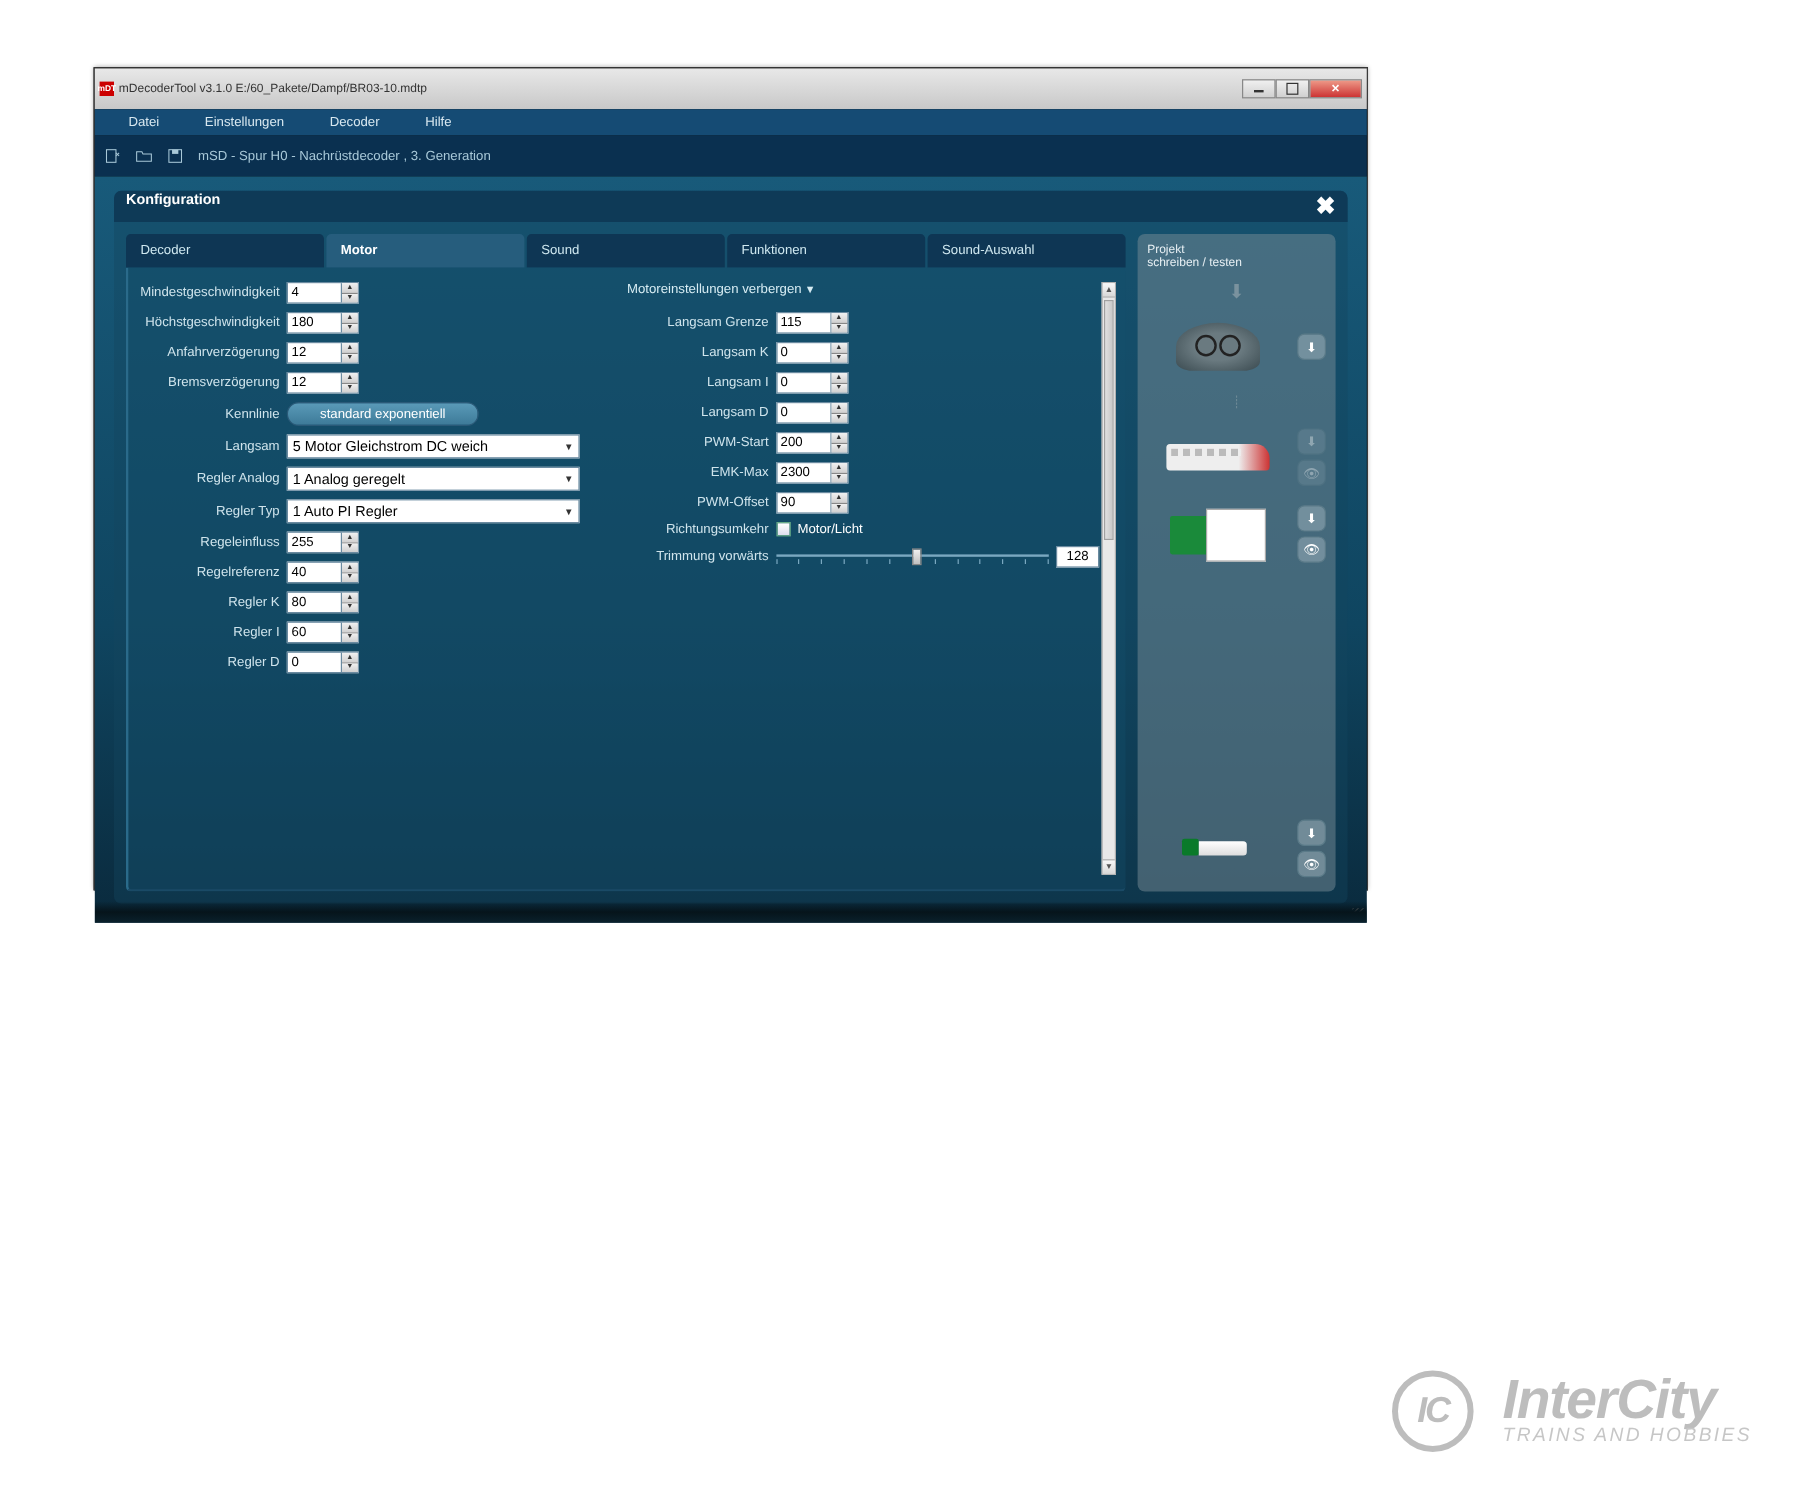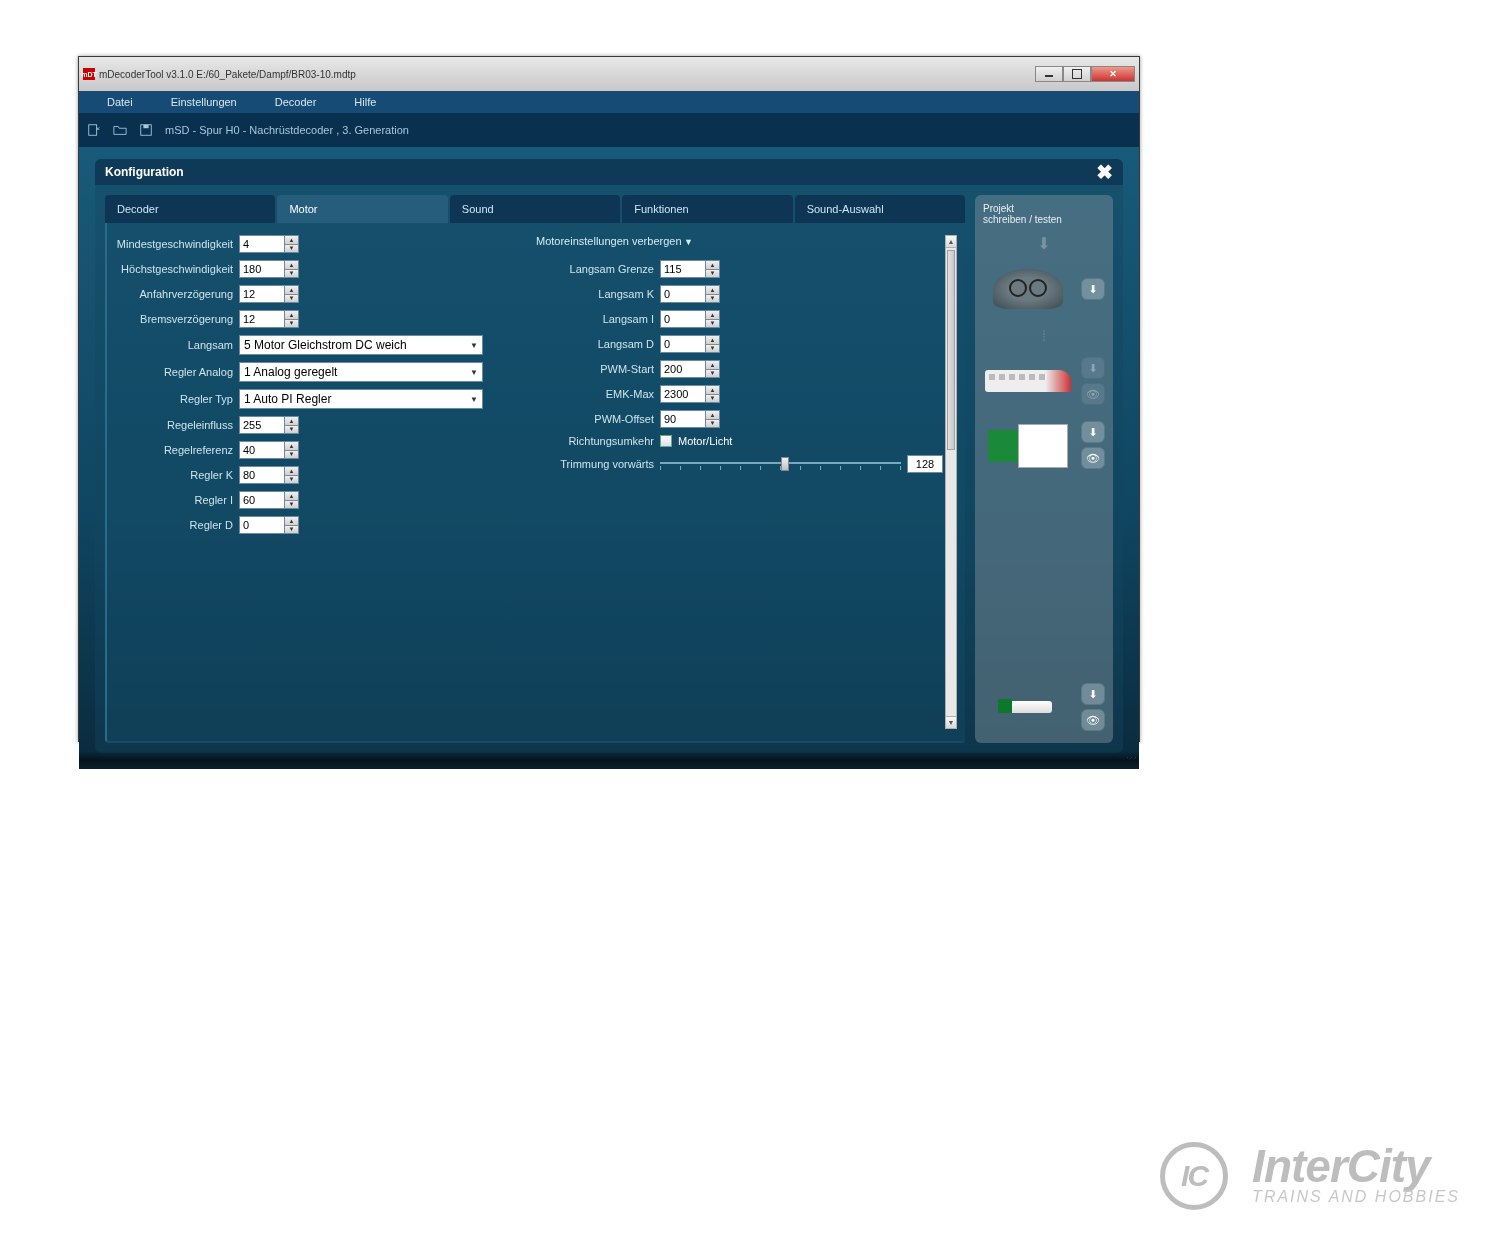--- a/index.html
+++ b/index.html
@@ -16,27 +16,27 @@
 .tb-btn.close::before { content: "✕"; font-weight: bold; }
 .menubar { height: 22px; background: #154b74; display: flex; align-items: center; padding: 0 8px; gap: 18px; font-size: 11px; color: #d8e8f0; }
 .menubar span { cursor: default; padding-left: 20px; }
 .toolbar { height: 34px; background: #0a3050; display: flex; align-items: center; padding: 0 8px; gap: 12px; font-size: 11px; color: #a8c8d8; }
 .tbicon { width: 14px; height: 14px; display: inline-block; }
 .tbicon svg { width: 100%; height: 100%; }
 .mainbg { position: relative; width: 100%; height: calc(100% - 62px); background: linear-gradient(180deg,#185a7a 0%,#0f4560 60%,#0a2a3d 100%); overflow: hidden; }
 .mainbg::after { content:""; position:absolute; left:0; right:0; bottom:0; height:18px; background:linear-gradient(180deg,transparent,#06141b,#0a212c); }
 .resize-grip { position:absolute; right:2px; bottom:2px; width:10px; height:10px; background:repeating-linear-gradient(135deg,#999,#999 1px,transparent 1px,transparent 3px); }
 .panel { position: absolute; left: 16px; top: 12px; right: 16px; bottom: 16px; background: rgba(20,70,95,0.4); border-radius: 6px; }
-.panel-header { height: 26px; background: #0e3a57; border-radius: 6px 6px 0 0; display: flex; align-items: center; justify-content: space-between; padding: 0 10px; color: #fff; font-size: 12px; font-weight: bold; }
+.panel-header { height: 26px; background: #0e3a57; border-radius: 6px 6px 0 0; display: flex; align-items: flex-start; justify-content: space-between; padding: 0 10px; color: #fff; font-size: 12px; font-weight: bold; }
 .close-x { color: #fff; font-size: 20px; font-weight: bold; cursor: default; }
 .panel-body { display: flex; padding: 10px; gap: 10px; height: calc(100% - 26px); }
 .left-area { flex: 1; display: flex; flex-direction: column; }
 .tabs { display: flex; gap: 2px; height: 28px; }
 .tab { flex: 1; background: #0e3654; color: #cfe8f0; font-size: 11px; display: flex; align-items: center; padding: 0 12px; border-radius: 4px 4px 0 0; }
-.tab.active { background: #265d7d; color: #fff; font-weight: normal; }
+.tab.active { background: #265d7d; color: #fff; font-weight: bold; }
 .tab-content { flex: 1; background: rgba(20,80,110,0.35); border-radius: 0 4px 4px 4px; padding: 12px 8px 12px 0; display: flex; gap: 6px; border-left: 2px solid #2a6a8a; border-bottom: 2px solid #1a4a66; }
 .form-col { flex: 1; display: flex; flex-direction: column; gap: 7px; padding-left: 8px; }
 .hide-link { text-align: left; color: #d6ecf3; font-size: 11px; padding: 0 18px 6px 0; }
 .hide-link::after { content: " ▼"; font-size: 9px; }
 .form-row { display: flex; align-items: center; gap: 6px; }
 .form-label { width: 118px; text-align: right; color: #cfe4ec; font-size: 11px; }
 .spin-input { display: flex; width: 60px; height: 18px; background: #fff; border: 1px solid #6a8aa0; }
 .spin-input .val { flex: 1; font-size: 11px; padding: 0 3px; color: #000; display: flex; align-items: center; }
 .spin-input .arrows { width: 14px; display: flex; flex-direction: column; border-left: 1px solid #6a8aa0; }
 .spin-input .arrows div { flex: 1; display: flex; align-items: center; justify-content: center; font-size: 6px; color: #333; background: linear-gradient(#f0f0f0,#d0d0d0); }
@@ -51,21 +51,21 @@
 .slider-track { position: absolute; left: 0; right: 0; top: 8px; height: 2px; background: #7aa8c0; }
 .slider-ticks { position: absolute; left: 0; right: 0; top: 12px; height: 4px; display: flex; justify-content: space-between; }
 .slider-ticks span { width: 1px; height: 4px; background: #7aa8c0; }
 .slider-thumb { position: absolute; top: 3px; width: 8px; height: 14px; background: linear-gradient(#f0f0f0,#c0c0c0); border: 1px solid #888; left: 50%; }
 .slider-val { width: 36px; height: 18px; background: #fff; border: 1px solid #6a8aa0; font-size: 11px; display: flex; align-items: center; justify-content: center; color: #000; }
 .right-scrollbox { position: relative; padding-right: 14px; }
 .scrollbar-v { position: absolute; right: 0; top: 0; bottom: 0; width: 12px; background: #e8e8e8; border: 1px solid #b0b0b0; }
 .scrollbar-v .sb-btn { height: 12px; background: linear-gradient(#f8f8f8,#d8d8d8); border-bottom: 1px solid #b0b0b0; display: flex; align-items: center; justify-content: center; font-size: 7px; color: #555; }
 .scrollbar-v .sb-btn.bot { border-bottom: none; border-top: 1px solid #b0b0b0; position: absolute; bottom: 0; left: 0; right: 0; }
 .scrollbar-v .sb-thumb { position: absolute; left: 1px; right: 1px; top: 14px; height: 200px; background: linear-gradient(90deg,#e0e0e0,#c8c8c8); border: 1px solid #a0a0a0; }
-.sidebar { width: 138px; background: rgba(120,140,150,0.5); border-radius: 6px; padding: 8px; display: flex; flex-direction: column; gap: 8px; color: #e8f0f4; font-size: 10px; }
+.sidebar { width: 165px; background: rgba(120,140,150,0.5); border-radius: 6px; padding: 8px; display: flex; flex-direction: column; gap: 8px; color: #e8f0f4; font-size: 10px; }
 .side-row { display: flex; align-items: center; gap: 8px; height: 56px; }
 .side-row.short { height: 20px; justify-content: center; opacity: 0.5; }
 .side-device { flex: 1; height: 52px; display: flex; align-items: center; justify-content: center; }
 .side-btns { display: flex; flex-direction: column; gap: 4px; }
 .side-btn { width: 24px; height: 22px; background: rgba(160,180,190,0.5); border: 1px solid #5a7a88; border-radius: 6px; display: flex; align-items: center; justify-content: center; color: #fff; font-size: 11px; }
 .side-btn.dim { opacity: 0.4; }
 .side-arrow { color: #aeb8bc; font-size: 16px; }
 .watermark { position: absolute; right: 40px; bottom: 40px; display: flex; align-items: center; gap: 24px; opacity: 0.55; }
 .wm-icon { width: 68px; height: 68px; border: 5px solid #888; border-radius: 50%; display: flex; align-items: center; justify-content: center; }
 .wm-ic { font-size: 30px; font-weight: 900; color: #888; font-style: italic; letter-spacing: -2px; }
@@ -173,20 +173,24 @@
                 <div class="form-label">Bremsverzögerung</div>
                 <div class="spin-input">
                     <div class="val">12</div>
                     <div class="arrows">
                       <div>▲</div>
                       <div>▼</div>
                     </div>
                   </div>
               </div>
               <div class="form-row">
+                <div class="form-label">Kennlinie</div>
+                <div class="btn-toggle">standard exponentiell</div>
+              </div>
+              <div class="form-row">
                 <div class="form-label">Langsam</div>
                 <div class="dropdown">5 Motor Gleichstrom DC weich</div>
               </div>
               <div class="form-row">
                 <div class="form-label">Regler Analog</div>
                 <div class="dropdown">1 Analog geregelt</div>
               </div>
               <div class="form-row">
                 <div class="form-label">Regler Typ</div>
                 <div class="dropdown">1 Auto PI Regler</div>

